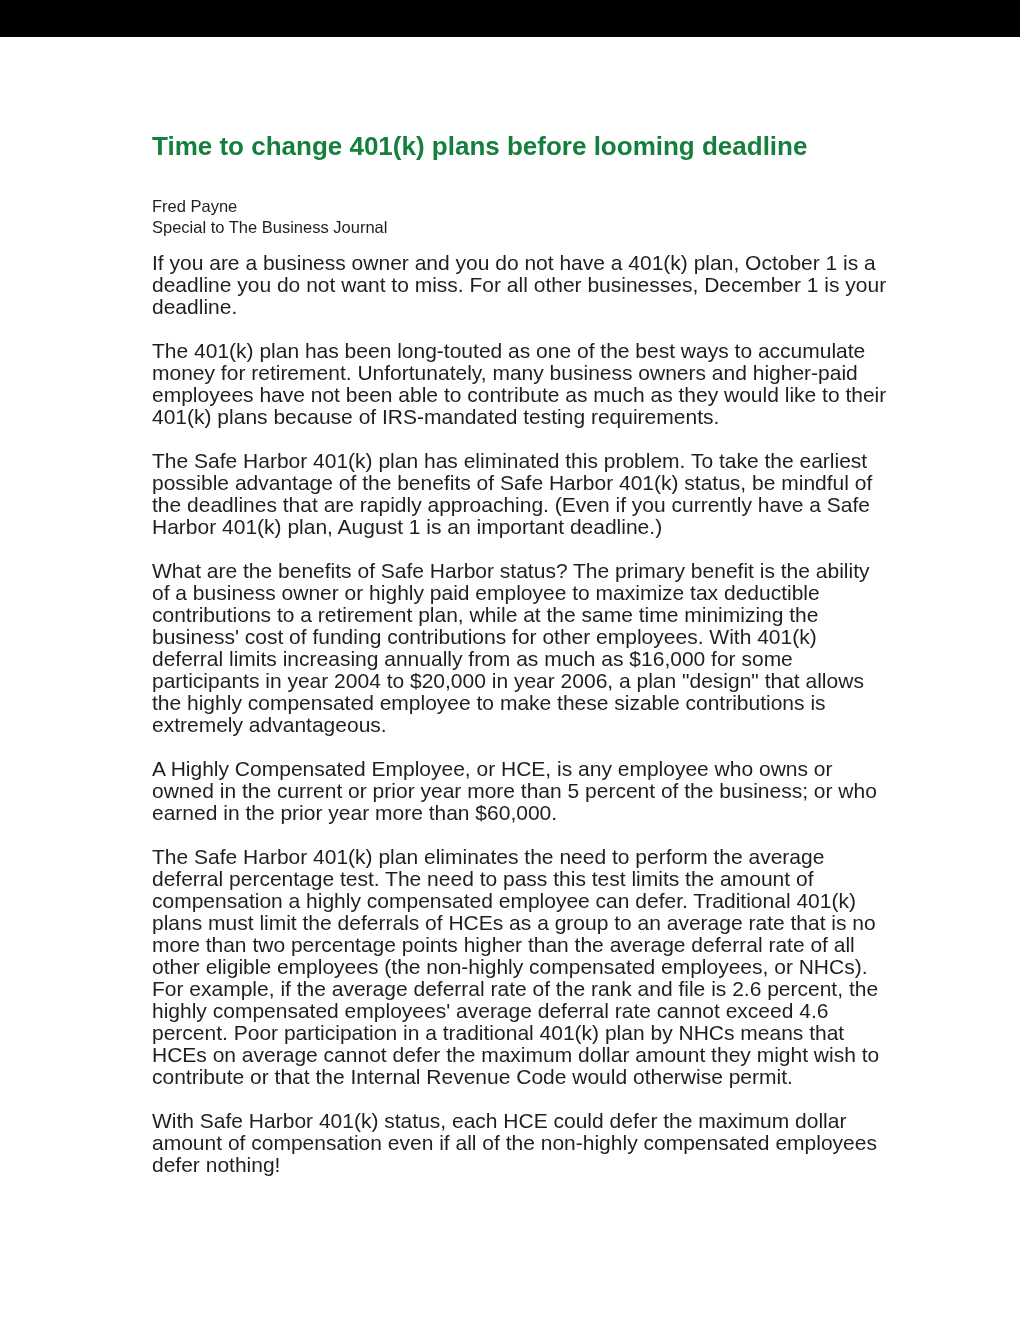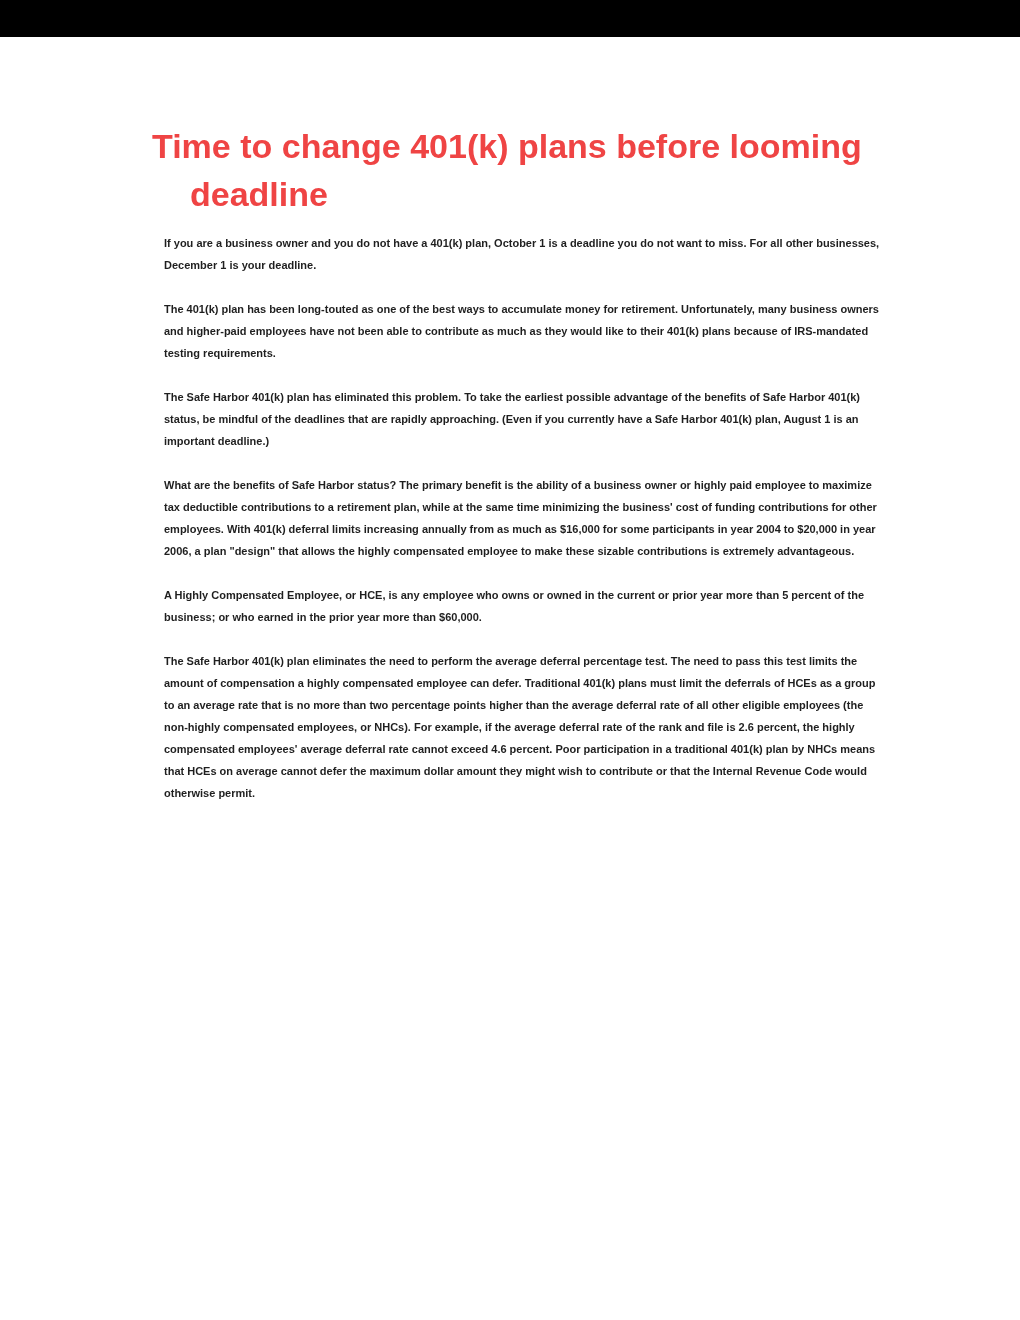--- a/index.html
+++ b/index.html
@@ -15,64 +15,68 @@
     width: 1020px;
     height: 37px;
     background: #000000;
   }
   .page-content {
     padding: 0 130px 0 152px;
   }
   h1.doc-title {
     margin: 85px 0 0 0;
     width: 745px;
-    font-size: 34px;
+    font-size: 26px;
     line-height: 48px;
     font-weight: bold;
-    color: #ef4444;
+    color: #15803d;
     
     padding-left: 38px;
     text-indent: -38px;
     letter-spacing: 0px;
   }
   .byline {
     margin-top: 26px;
   }
   .byline p {
     margin: 0;
     font-size: 16.5px;
     line-height: 21px;
     color: #1f1f1f;
   }
   .article-body {
     width: 736px;
   }
   .article-body p {
-    margin: 22px 0 0 12px;
-    font-size: 11px;
+    margin: 22px 0 0 0;
+    font-size: 21px;
     line-height: 22px;
     color: #1f1f1f;
-    font-weight: bold;
   }
   .article-body p:first-child {
     margin-top: 14px;
   }
 </style>
 </head>
 <body>
 
 <div class="top-bar"></div>
 
 <div class="page-content">
 
   <h1 class="doc-title">Time to change 401(k) plans before looming deadline</h1>
 
+  <div class="byline">
+    <p>Fred Payne</p>
+    <p>Special to The Business Journal</p>
+  </div>
 
   <div class="article-body">
     <p>If you are a business owner and you do not have a 401(k) plan, October 1 is a deadline you do not want to miss. For all other businesses, December 1 is your deadline.</p>
     <p>The 401(k) plan has been long-touted as one of the best ways to accumulate money for retirement. Unfortunately, many business owners and higher-paid employees have not been able to contribute as much as they would like to their 401(k) plans because of IRS-mandated testing requirements.</p>
     <p>The Safe Harbor 401(k) plan has eliminated this problem. To take the earliest possible advantage of the benefits of Safe Harbor 401(k) status, be mindful of the deadlines that are rapidly approaching. (Even if you currently have a Safe Harbor 401(k) plan, August 1 is an important deadline.)</p>
     <p>What are the benefits of Safe Harbor status? The primary benefit is the ability of a business owner or highly paid employee to maximize tax deductible contributions to a retirement plan, while at the same time minimizing the business' cost of funding contributions for other employees. With 401(k) deferral limits increasing annually from as much as $16,000 for some participants in year 2004 to $20,000 in year 2006, a plan "design" that allows the highly compensated employee to make these sizable contributions is extremely advantageous.</p>
     <p>A Highly Compensated Employee, or HCE, is any employee who owns or owned in the current or prior year more than 5 percent of the business; or who earned in the prior year more than $60,000.</p>
     <p>The Safe Harbor 401(k) plan eliminates the need to perform the average deferral percentage test. The need to pass this test limits the amount of compensation a highly compensated employee can defer. Traditional 401(k) plans must limit the deferrals of HCEs as a group to an average rate that is no more than two percentage points higher than the average deferral rate of all other eligible employees (the non-highly compensated employees, or NHCs). For example, if the average deferral rate of the rank and file is 2.6 percent, the highly compensated employees' average deferral rate cannot exceed 4.6 percent. Poor participation in a traditional 401(k) plan by NHCs means that HCEs on average cannot defer the maximum dollar amount they might wish to contribute or that the Internal Revenue Code would otherwise permit.</p>
+    <p>With Safe Harbor 401(k) status, each HCE could defer the maximum dollar amount of compensation even if all of the non-highly compensated employees defer nothing!</p>
   </div>
 
 </div>
 
 </body></html>

